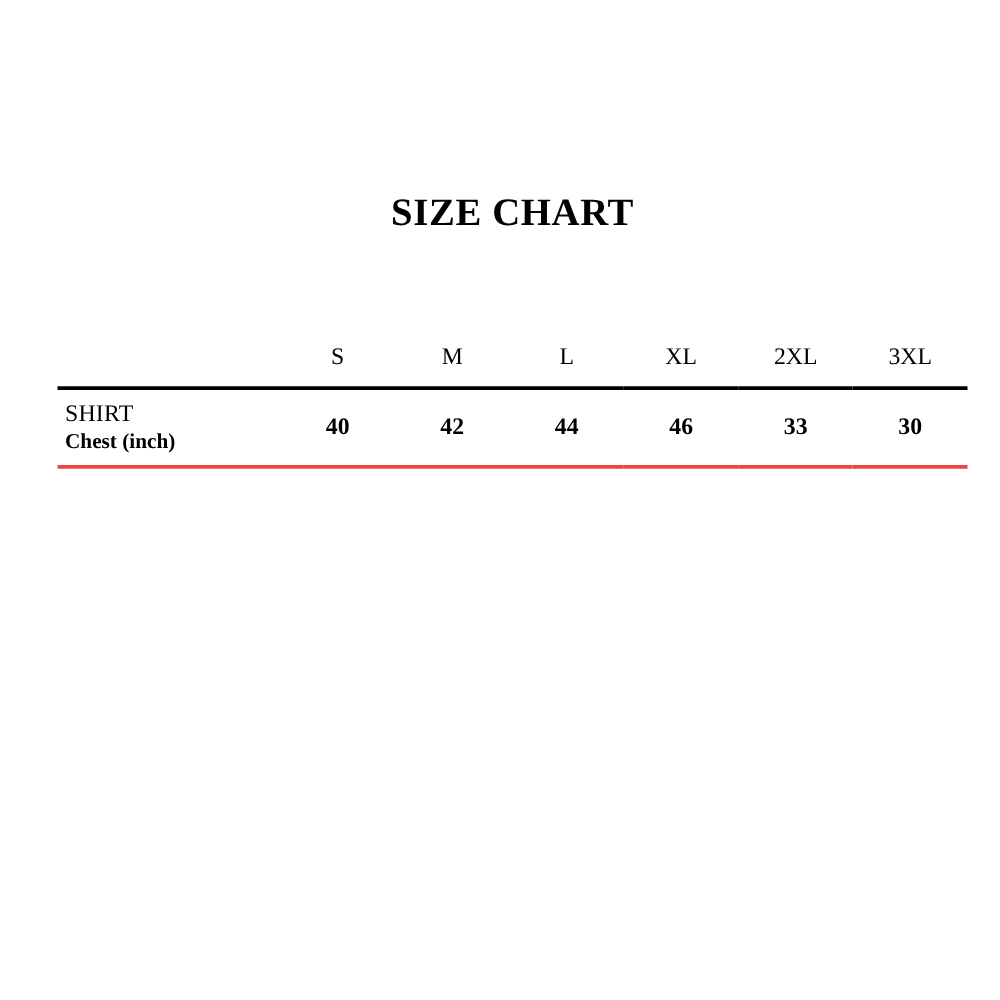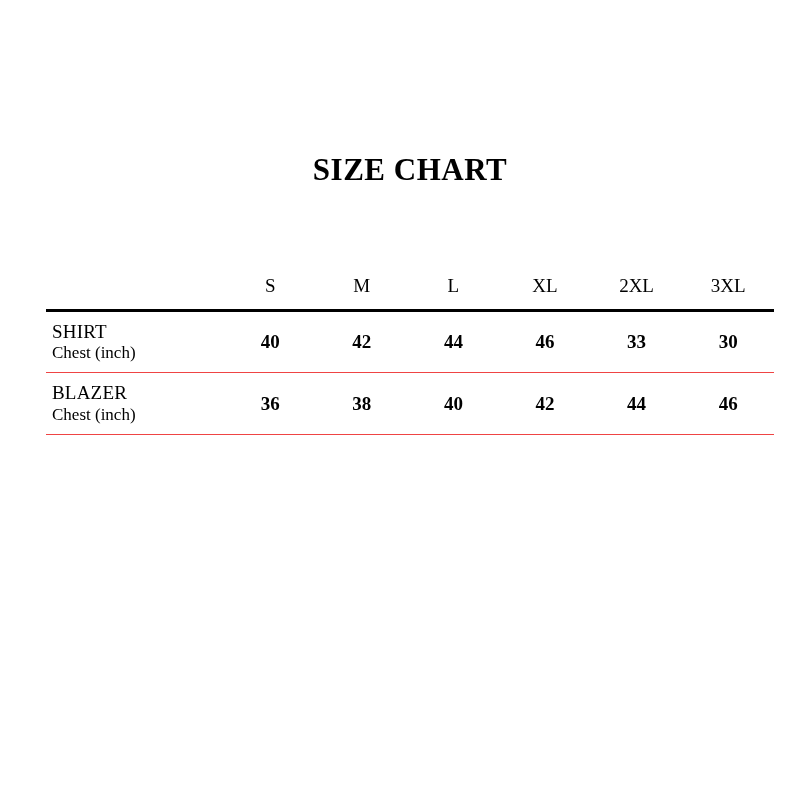--- a/index.html
+++ b/index.html
@@ -59,40 +59,40 @@
 
   thead tr th {
     border-bottom: 3px solid #000000;
   }
 
   tbody td {
     padding: 9px 0 9px 0;
     font-size: 19px;
     text-align: center;
     vertical-align: middle;
-    border-bottom: 1px solid #ef4444;
+    border-bottom: 3px solid #ef4444;
     font-family: "Liberation Serif", serif;
     font-weight: bold;
   }
   tbody td.rowlabel {
     text-align: left;
     font-weight: normal;
     padding-left: 6px;
     line-height: 1.18;
   }
   tbody td.rowlabel .garment {
     display: block;
     font-size: 19px;
     font-weight: normal;
     letter-spacing: 0.2px;
   }
   tbody td.rowlabel .measure {
     display: block;
     font-size: 17px;
-    font-weight: normal;
+    font-weight: bold;
   }
 </style>
 </head>
 <body>
 
 <div class="page">
 
   <div class="chart-title">SIZE CHART</div>
 
   <div class="table-wrap">
@@ -123,29 +123,17 @@
             <span class="garment">SHIRT</span>
             <span class="measure">Chest (inch)</span>
           </td>
           <td>40</td>
           <td>42</td>
           <td>44</td>
           <td>46</td>
           <td>33</td>
           <td>30</td>
         </tr>
-        <tr>
-          <td class="rowlabel">
-            <span class="garment">BLAZER</span>
-            <span class="measure">Chest (inch)</span>
-          </td>
-          <td>36</td>
-          <td>38</td>
-          <td>40</td>
-          <td>42</td>
-          <td>44</td>
-          <td>46</td>
-        </tr>
       </tbody>
     </table>
   </div>
 
 </div>
 
 </body></html>

